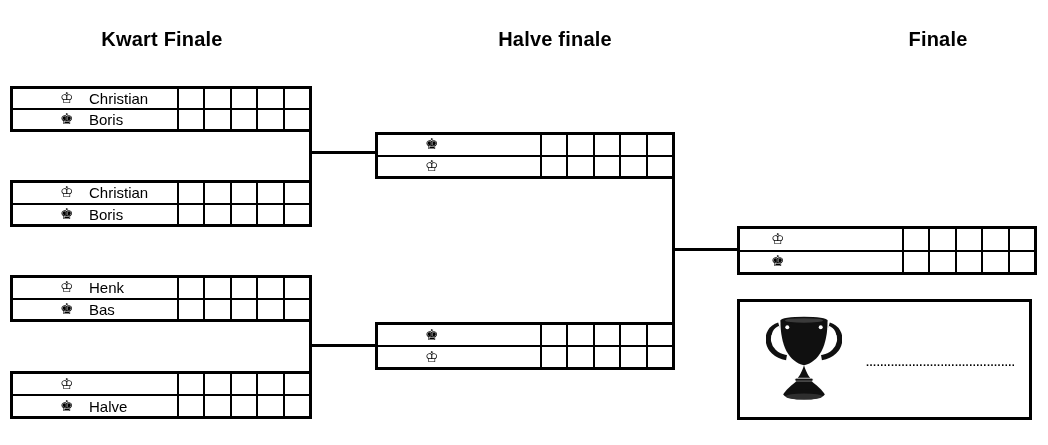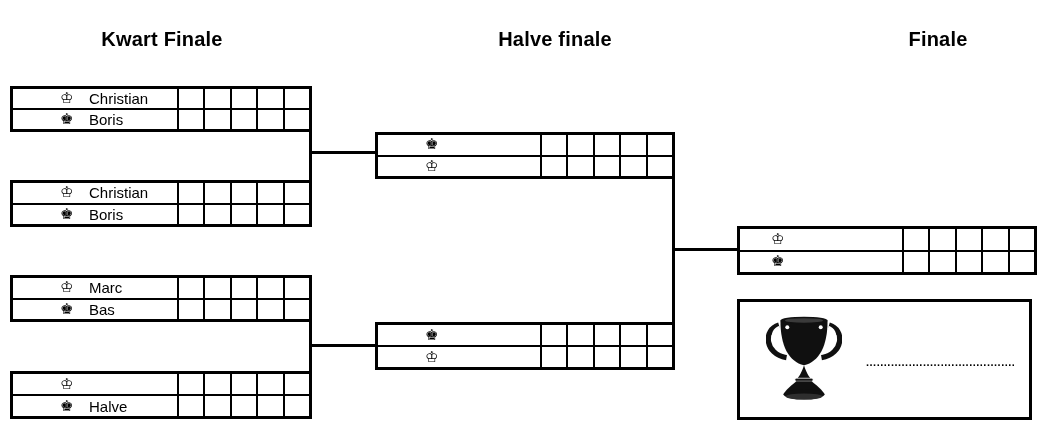--- a/index.html
+++ b/index.html
@@ -91,21 +91,21 @@
           <i></i>
           <i></i>
           <i></i>
         </span>
     </div>
   </div>
 
   <div class="match" style="left:10px;top:275px;width:302px;height:47px;">
     <div class="prow">
       <span class="piece">♔</span>
-      <span class="pname">Marc</span>
+      <span class="pname">Henk</span>
       <span class="cells">
           <i></i>
           <i></i>
           <i></i>
           <i></i>
           <i></i>
         </span>
     </div>
     <div class="prow">
       <span class="piece">♚</span>

